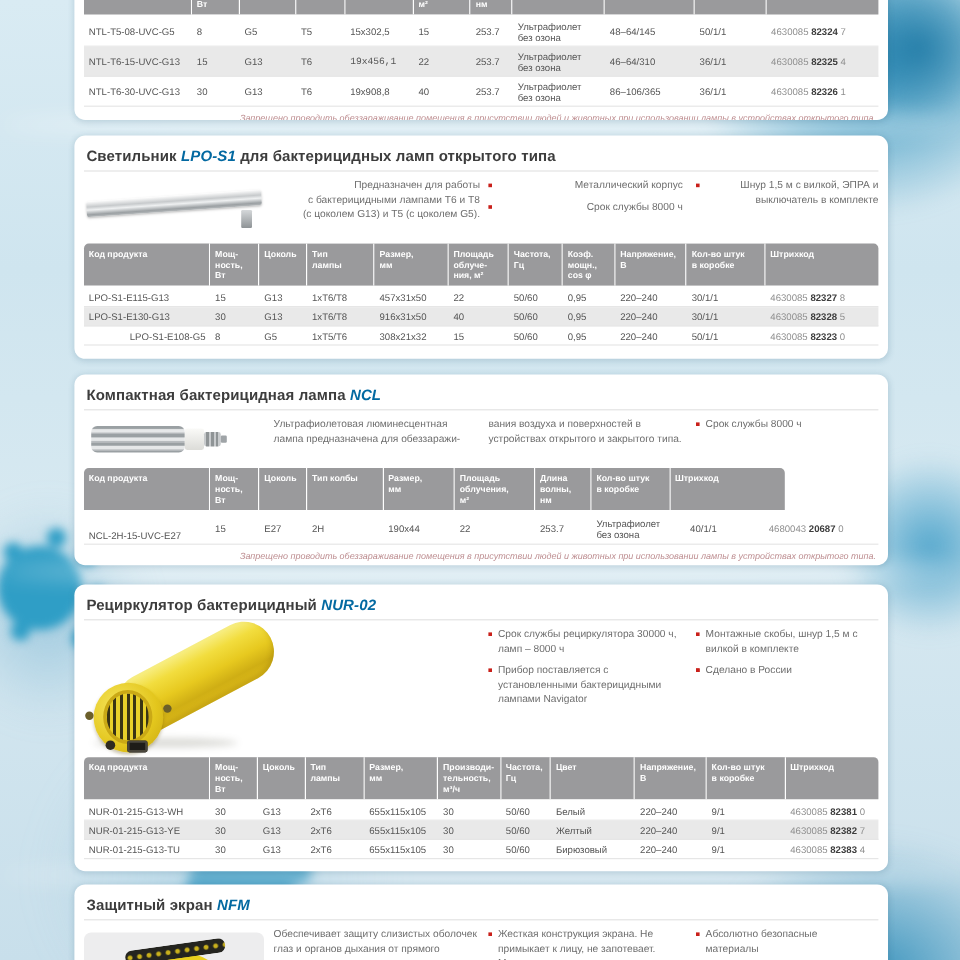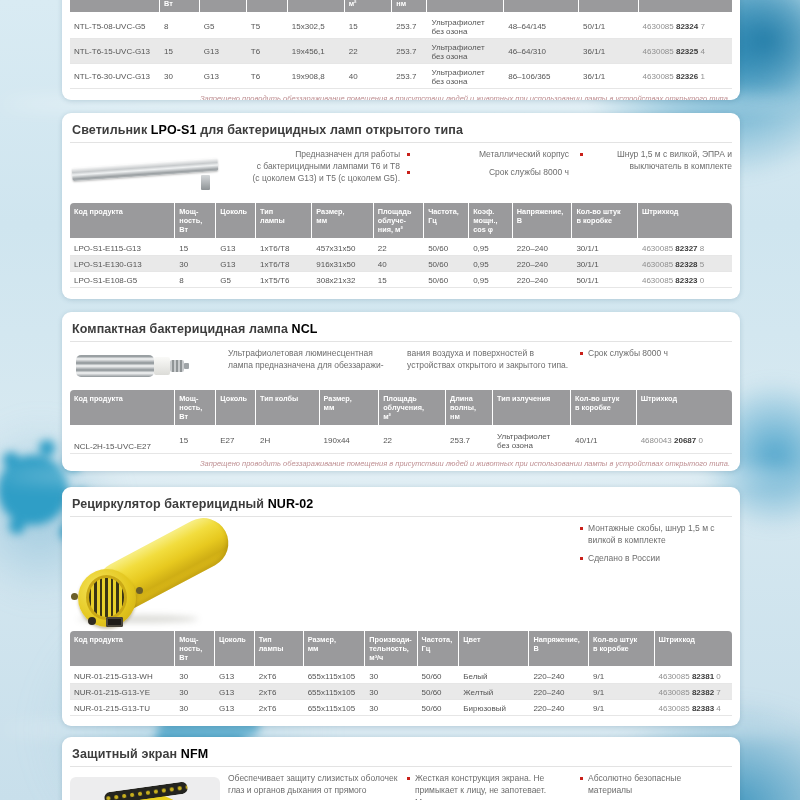--- a/index.html
+++ b/index.html
@@ -32,21 +32,21 @@
   .card{position:absolute;left:62px;width:678px;background:#fff;border-radius:9px;
         box-shadow:0 1px 5px rgba(40,90,120,.20);padding:0 8px;box-sizing:border-box;overflow:hidden;z-index:2;}
   #card-ntl{top:-29px;height:129px;}
   #card-lpo{top:113px;height:186px;}
   #card-ncl{top:312px;height:159px;}
   #card-nur{top:487px;height:239px;}
   #card-nfm{top:737px;height:130px;}
 
   .sec-title{margin:0;padding:10px 2px 5px;font-size:12.5px;font-weight:bold;color:#3d3d3d;
              border-bottom:1px solid #e3e3e3;letter-spacing:.1px;}
-  .accent{color:#000000;}
+  .accent{color:#0369a1;font-style:italic;}
 
   .media{position:relative;margin-top:4px;}
   .m-lpo{height:50px;text-align:right;} .m-ncl{height:38px;} .m-nur{height:104px;} .m-nfm{height:70px;}
   .col{position:absolute;top:2px;font-size:8.5px;color:#6d6d6d;line-height:1.4;}
   .desc{left:158px;width:172px;}
   .c2{left:337px;width:162px;}
   .c3{left:510px;width:152px;}
   .pre{white-space:pre-line;}
 
   .b-item{display:block;position:relative;padding-left:8px;margin:0 0 6px;}
@@ -165,21 +165,21 @@
 без озона</div>
         <div class="td" style="width: 11.3%;">48–64/145</div>
         <div class="td" style="width: 9%;">50/1/1</div>
         <div class="td" style="width: 14.1%;"><span class="bc-side">4630085 </span><span class="bc-mid">82324</span><span class="bc-side"> 7</span></div>
       </div>
       <div class="trow tbody shade">
         <div class="td" style="width: 13.6%;">NTL-T6-15-UVC-G13</div>
         <div class="td" style="width: 6%;">15</div>
         <div class="td" style="width: 7.1%;">G13</div>
         <div class="td" style="width: 6.2%;">T6</div>
-        <div class="td" style="width: 8.6%;">19х456,1</div>
+        <div class="td" style="width: 8.6%; font-family: Liberation Mono, monospace;">19х456,1</div>
         <div class="td" style="width: 7.2%;">22</div>
         <div class="td" style="width: 5.3%;">253.7</div>
         <div class="td" style="width: 11.6%;">Ультрафиолет
 без озона</div>
         <div class="td" style="width: 11.3%;">46–64/310</div>
         <div class="td" style="width: 9%;">36/1/1</div>
         <div class="td" style="width: 14.1%;"><span class="bc-side">4630085 </span><span class="bc-mid">82325</span><span class="bc-side"> 4</span></div>
       </div>
       <div class="trow tbody">
         <div class="td" style="width: 13.6%;">NTL-T6-30-UVC-G13</div>
@@ -262,21 +262,21 @@
         <div class="td" style="width: 8.5%;">1хТ6/Т8</div>
         <div class="td" style="width: 9.3%;">916х31х50</div>
         <div class="td" style="width: 7.6%;">40</div>
         <div class="td" style="width: 6.8%;">50/60</div>
         <div class="td" style="width: 6.6%;">0,95</div>
         <div class="td" style="width: 9%;">220–240</div>
         <div class="td" style="width: 9.9%;">30/1/1</div>
         <div class="td" style="width: 14.2%;"><span class="bc-side">4630085 </span><span class="bc-mid">82328</span><span class="bc-side"> 5</span></div>
       </div>
       <div class="trow tbody">
-        <div class="td" style="width: 15.9%;">LPO-S1-E108-G5</div>
+        <div class="td" style="width: 15.9%; text-align: right;">LPO-S1-E108-G5</div>
         <div class="td" style="width: 6.2%;">8</div>
         <div class="td" style="width: 6%;">G5</div>
         <div class="td" style="width: 8.5%;">1хТ5/Т6</div>
         <div class="td" style="width: 9.3%;">308х21х32</div>
         <div class="td" style="width: 7.6%;">15</div>
         <div class="td" style="width: 6.8%;">50/60</div>
         <div class="td" style="width: 6.6%;">0,95</div>
         <div class="td" style="width: 9%;">220–240</div>
         <div class="td" style="width: 9.9%;">50/1/1</div>
         <div class="td" style="width: 14.2%;"><span class="bc-side">4630085 </span><span class="bc-mid">82323</span><span class="bc-side"> 0</span></div>
@@ -308,21 +308,20 @@
         <div class="th" style="width: 6%;">Цоколь</div>
         <div class="th" style="width: 9.6%;">Тип колбы</div>
         <div class="th" style="width: 9%;">Размер,
 мм</div>
         <div class="th" style="width: 10.1%;">Площадь
 облучения,
 м²</div>
         <div class="th" style="width: 7.1%;">Длина
 волны,
 нм</div>
-        <div class="th" style="width: 11.8%;">Тип излучения</div>
         <div class="th" style="width: 9.9%;">Кол-во штук
 в коробке</div>
         <div class="th" style="width: 14.4%;">Штрихкод</div>
       </div>
       <div class="trow tbody">
         <div class="td" style="width: 15.9%; margin-top: 12px;">NCL-2H-15-UVC-E27</div>
         <div class="td" style="width: 6.2%;">15</div>
         <div class="td" style="width: 6%;">E27</div>
         <div class="td" style="width: 9.6%;">2H</div>
         <div class="td" style="width: 9%;">190х44</div>
@@ -344,20 +343,24 @@
       <div class="nur-shadow"></div>
       <div class="nur-tube"></div>
       <div class="nur-endcap">
         <div class="nur-grille"></div>
       </div>
       <div class="nur-knob-l"></div>
       <div class="nur-knob-r"></div>
       <div class="nur-btn"></div>
       <div class="nur-socket"></div>
     </div>
+    <div class="col c2">
+        <div class="b-item"><div class="blt"></div><span>Срок службы рециркулятора 30000 ч, ламп – 8000 ч</span></div>
+        <div class="b-item"><div class="blt"></div><span>Прибор поставляется с установленными бактерицидными лампами Navigator</span></div>
+      </div>
     <div class="col c3">
         <div class="b-item"><div class="blt"></div><span>Монтажные скобы, шнур 1,5 м с вилкой в комплекте</span></div>
         <div class="b-item"><div class="blt"></div></div>
         <div class="b-item"><div class="blt"></div><span>Сделано в России</span></div>
       </div>
   </div>
   <div class="tbl">
       <div class="trow thead">
         <div class="th" style="width: 15.9%;">Код продукта</div>
         <div class="th" style="width: 6%;">Мощ-

